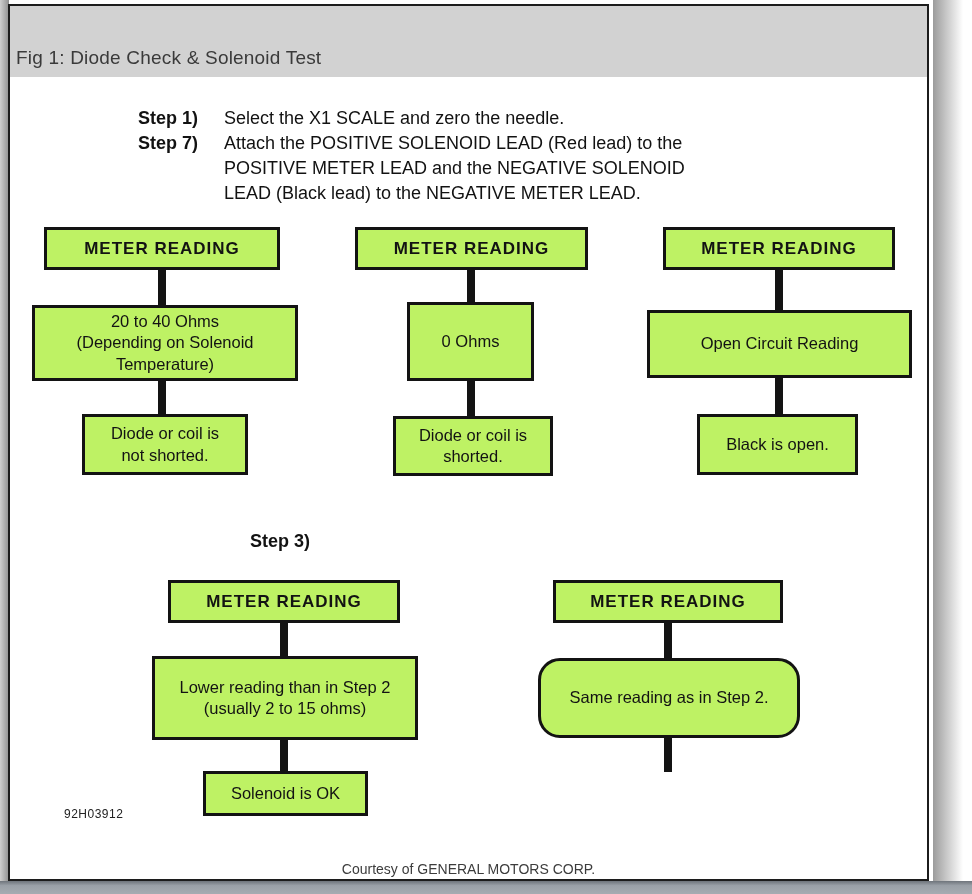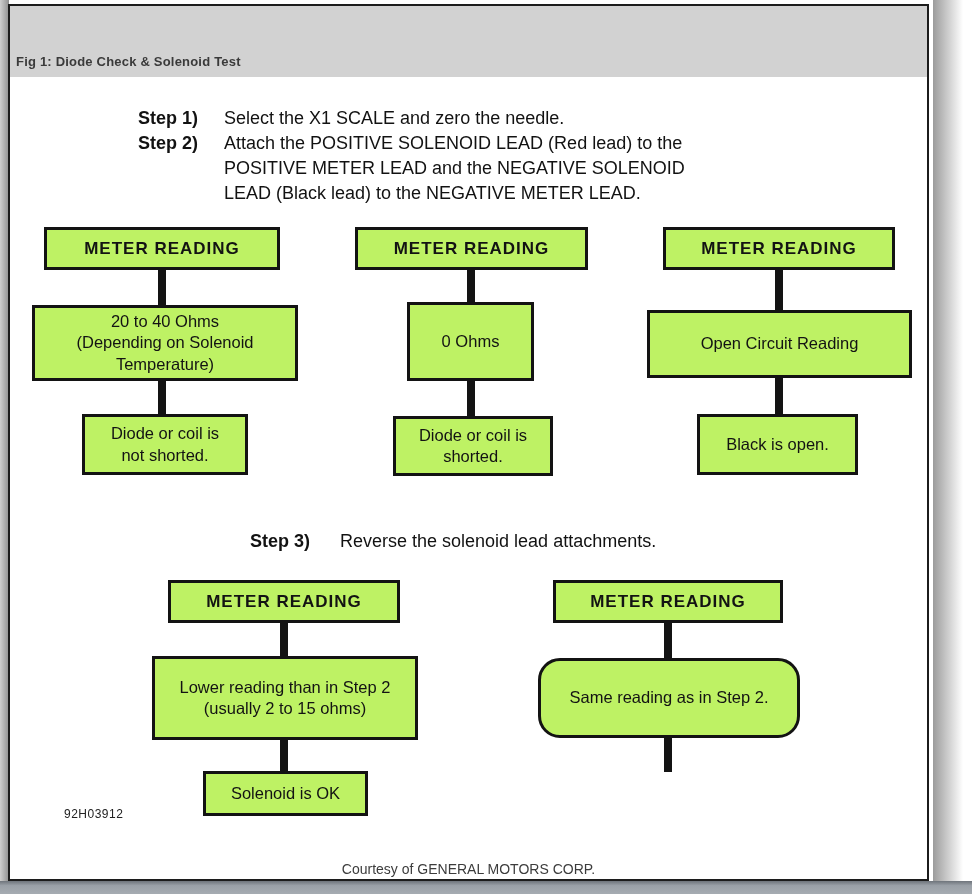--- a/index.html
+++ b/index.html
@@ -23,21 +23,21 @@
     position:absolute;left:8px;top:4px;width:921px;height:877px;
     border:2px solid #1c1c1c;background:#fff;box-sizing:border-box;
   }
   .titlebar{
     position:absolute;left:0;top:0;width:100%;height:71px;
     background:#d2d2d2;
     display:flex;align-items:flex-end;box-sizing:border-box;
     padding:0 0 8px 6px;
   }
   .titlebar .title{
-    font-size:13px;color:#3a3a3a;letter-spacing:0.2px;font-weight:bold;
+    font-size:19px;color:#3a3a3a;letter-spacing:0.2px;
   }
   
   .steps{
     position:absolute;left:138px;top:106px;
     font-size:18px;color:#121212;line-height:25px;
   }
   .step-row{display:flex;}
   .step-label{font-weight:bold;width:86px;flex:0 0 86px;}
   .step-text{white-space:pre-line;}
   .step3{
@@ -82,21 +82,21 @@
       <span class="title">Fig 1: Diode Check &amp; Solenoid Test</span>
     </div>
   </div>
 
   <div class="steps">
     <div class="step-row">
       <span class="step-label">Step 1)</span>
       <span class="step-text">Select the X1 SCALE and zero the needle.</span>
     </div>
     <div class="step-row">
-      <span class="step-label">Step 2)</span>
+      <span class="step-label">Step 7)</span>
       <span class="step-text">Attach the POSITIVE SOLENOID LEAD (Red lead) to the
 POSITIVE METER LEAD and the NEGATIVE SOLENOID
 LEAD (Black lead) to the NEGATIVE METER LEAD.</span>
     </div>
   </div>
 
   <div class="fbox header" style="left:44px;top:227px;width:236px;height:43px;">METER READING</div>
   <div class="conn" style="left:158px;top:268px;height:40px;"></div>
   <div class="fbox body" style="left:32px;top:305px;width:266px;height:76px;">20 to 40 Ohms
 (Depending on Solenoid
@@ -113,21 +113,20 @@
 shorted.</div>
 
   <div class="fbox header" style="left:663px;top:227px;width:232px;height:43px;">METER READING</div>
   <div class="conn" style="left:775px;top:268px;height:45px;"></div>
   <div class="fbox body" style="left:647px;top:310px;width:265px;height:68px;">Open Circuit Reading</div>
   <div class="conn" style="left:775px;top:376px;height:40px;"></div>
   <div class="fbox body" style="left:697px;top:414px;width:161px;height:61px;">Black is open.</div>
 
   <div class="step3">
     <span class="step-label">Step 3)</span>
-    <span class="step-text">Reverse the solenoid lead attachments.</span>
   </div>
 
   <div class="fbox header" style="left:168px;top:580px;width:232px;height:43px;">METER READING</div>
   <div class="conn" style="left:280px;top:621px;height:38px;"></div>
   <div class="fbox body" style="left:152px;top:656px;width:266px;height:84px;">Lower reading than in Step 2
 (usually 2 to 15 ohms)</div>
   <div class="conn" style="left:280px;top:738px;height:36px;"></div>
   <div class="fbox body" style="left:203px;top:771px;width:165px;height:45px;">Solenoid is OK</div>
 
   <div class="fbox header" style="left:553px;top:580px;width:230px;height:43px;">METER READING</div>

